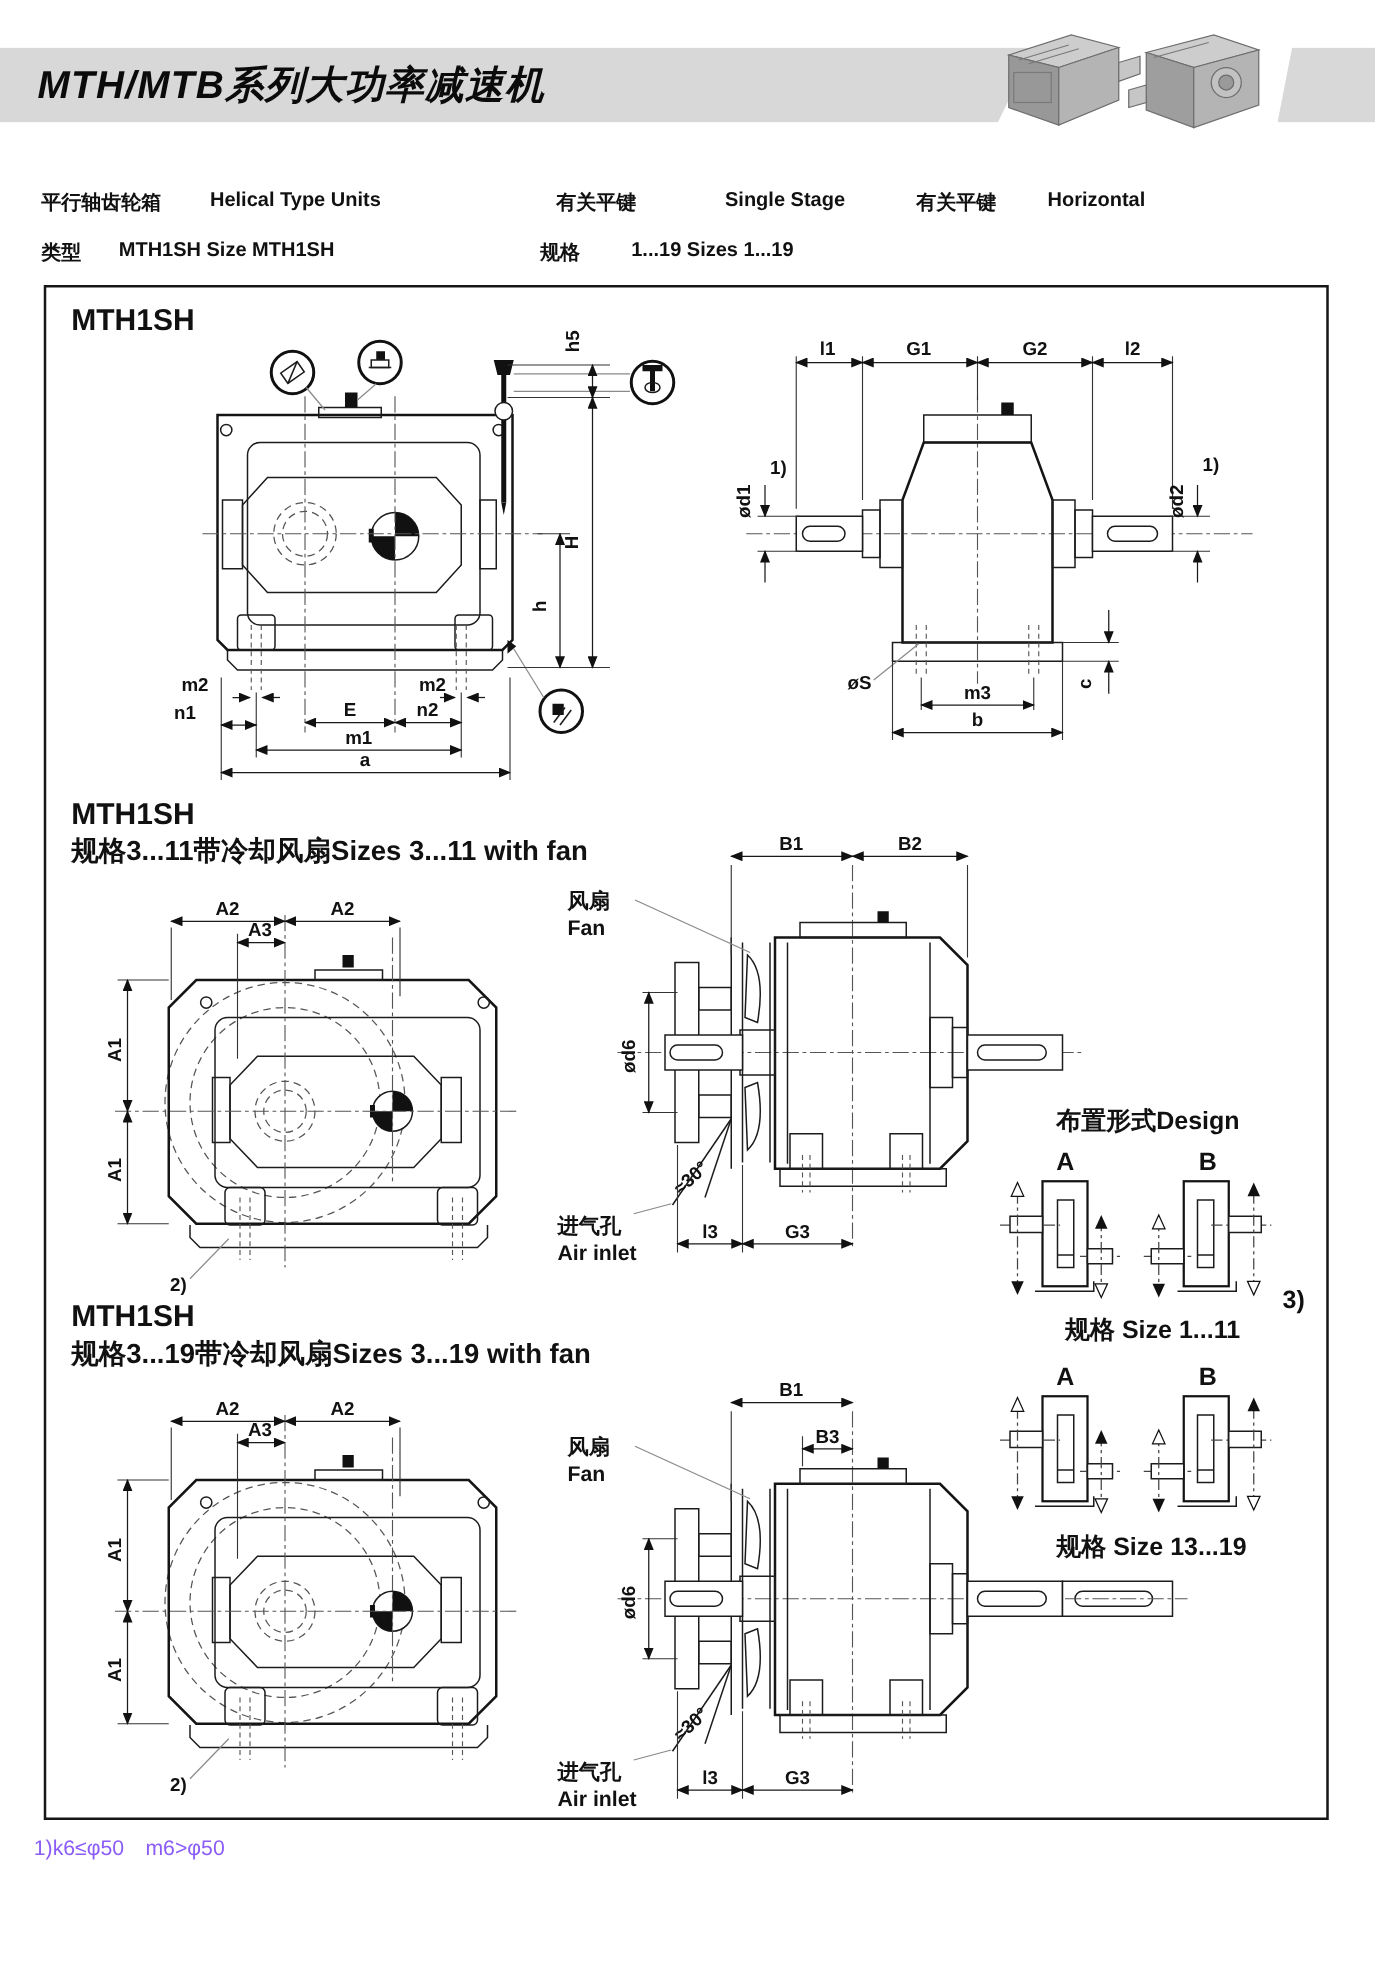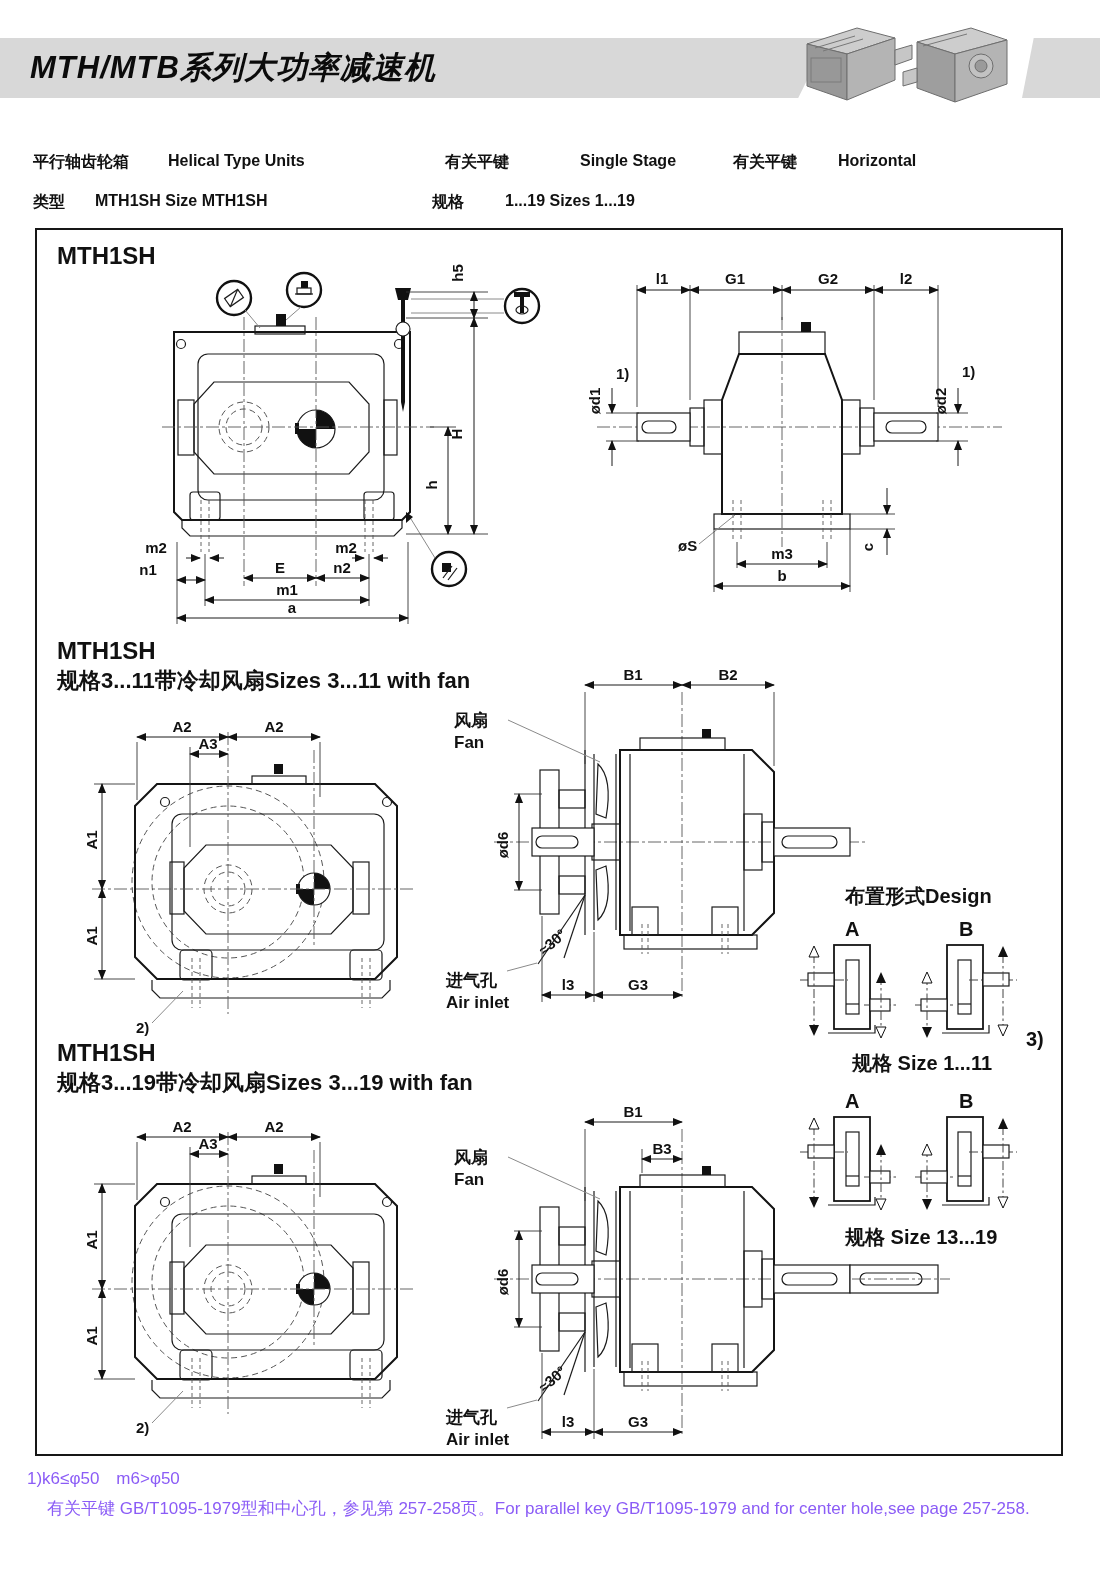--- a/index.html
+++ b/index.html
@@ -419,16 +419,15 @@
     <g>
       <rect class="thinW" x="848" y="1263" width="88" height="28"></rect>
       <rect class="thin" x="858" y="1271" width="62" height="12" rx="6"></rect>
       <line class="cl" x1="850" y1="1277" x2="948" y2="1277"></line>
     </g>
   </svg>
   </div>
 
   <div class="footnotes">
     <div>1)k6≤φ50　m6&gt;φ50</div>
-    <div class="ind">有关平键 GB/T1095-1979型和中心孔，参见第 257-258页。For parallel key GB/T1095-1979 and for center hole,see page 257-258.</div>
   </div>
 
 </div>
 
 </body></html>

